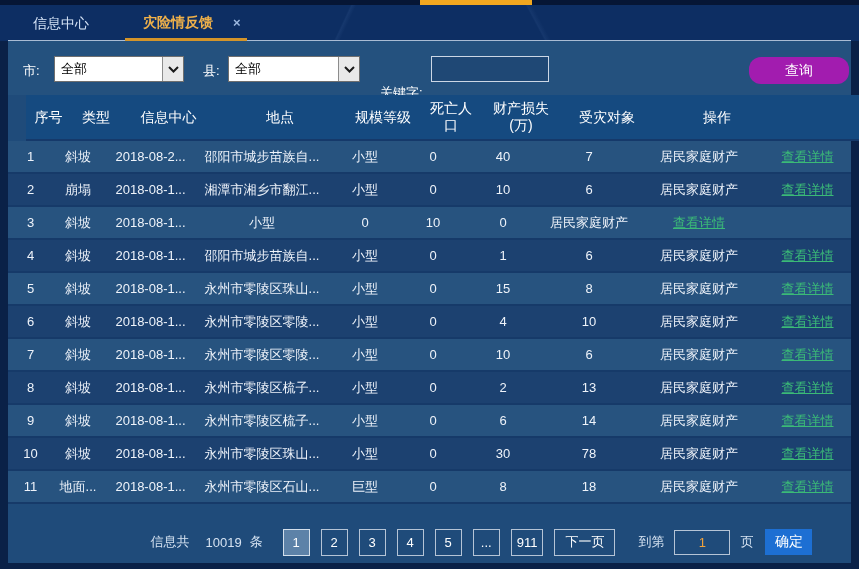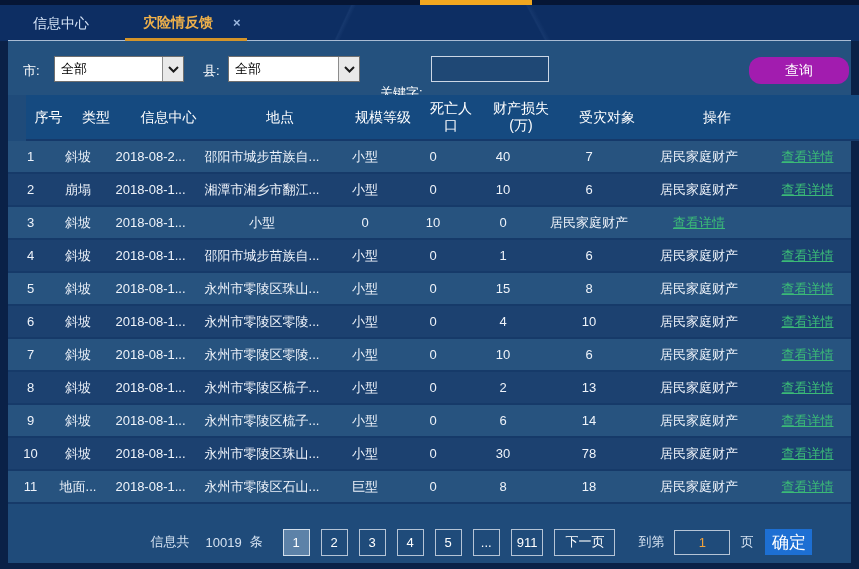--- a/index.html
+++ b/index.html
@@ -66,21 +66,21 @@
   .pbtn { min-width:27px; height:27px; border:1px solid #b5c4d6; background:transparent; color:#fff;
           font-size:13px; margin-right:11px; display:flex; align-items:center; justify-content:center;
           cursor:pointer; padding:0 5px; font-family:"Liberation Sans", sans-serif; }
   .pbtn.active { background:#5d82a8; border-color:#d3dfeb; }
   .pbtn.next { padding:0 10px; }
   .goto-label { margin:0 10px 0 12px; }
   .goto-input { width:56px; height:25px; border:1px solid #b5c4d6; background:transparent;
           color:#f0a23c; text-align:center; font-size:13px; outline:none; }
   .page-unit { margin:0 12px 0 10px; }
   .confirm-btn { width:47px; height:26px; background:#1d6fd3; border:none; color:#fff;
-          font-size:17px; cursor:pointer; }
+          font-size:14px; cursor:pointer; }
 </style>
 </head>
 <body>
 
 <div class="page">
 
   <div class="topstrip">
     <div class="topstrip-accent"></div>
   </div>
 

